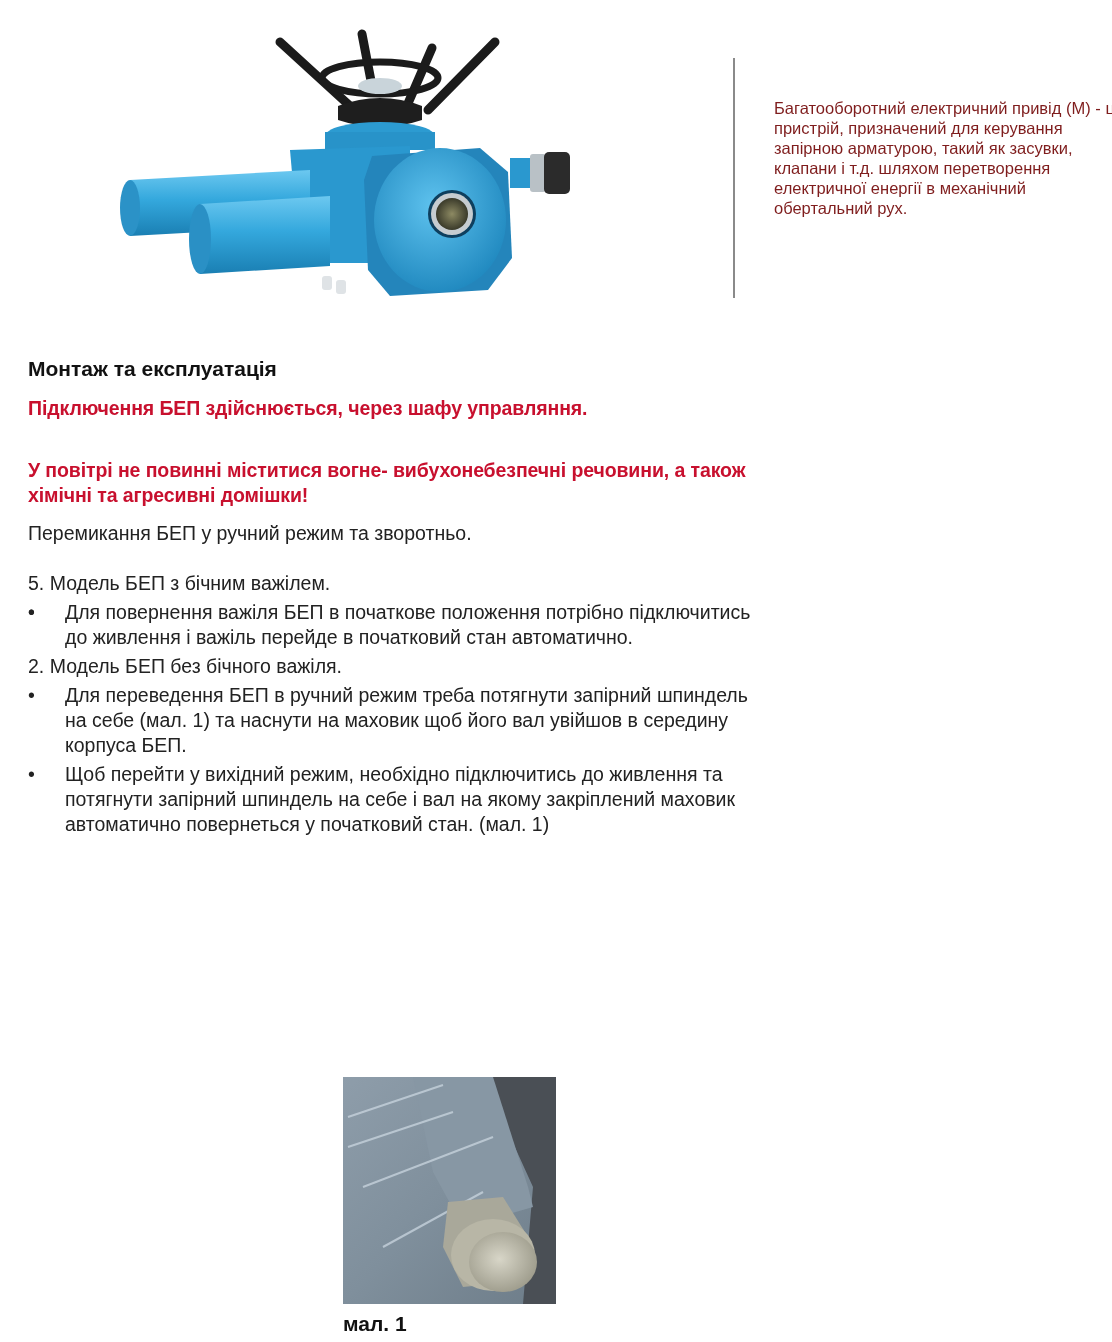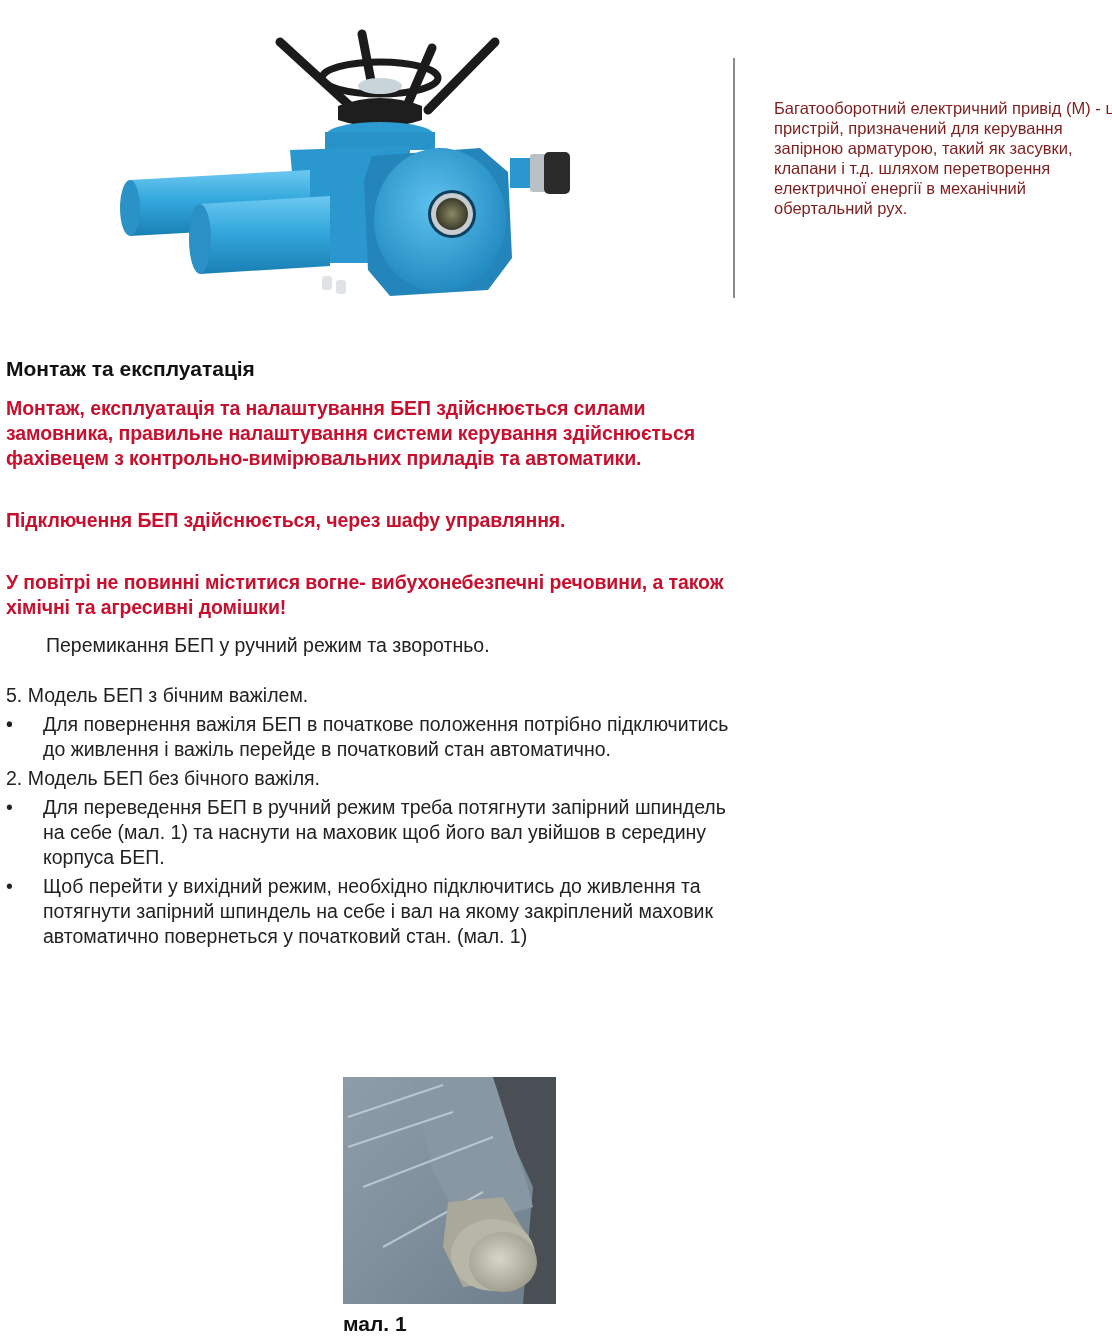--- a/index.html
+++ b/index.html
@@ -5,28 +5,28 @@
     html, body { margin: 0; padding: 0; background: #ffffff; }
     body { width: 1112px; height: 1342px; position: relative; overflow: hidden;
            font-family: "Liberation Sans", "DejaVu Sans", sans-serif; color: #1a1a1a; }
 
     
     .product-image { position: absolute; left: 110px; top: 28px; width: 480px; height: 280px; }
     .divider { position: absolute; left: 733px; top: 58px; width: 2px; height: 240px; background: #8a8a8a; }
     .intro { position: absolute; left: 774px; top: 98px; width: 350px; font-size: 16.5px; line-height: 20px; color: #7f1d1d; }
 
     
-    .content { position: absolute; left: 6px; top: 354px; width: 730px; }
+    .content { position: absolute; left: 28px; top: 354px; width: 730px; }
     .section-title { font-size: 21px; font-weight: bold; color: #111; margin: 0 0 12px 0; line-height: 30px; }
     .warn { color: #c8102e; font-weight: bold; font-size: 19.5px; line-height: 25px; margin: 0; letter-spacing: -0.1px; }
     .warn-1 { margin-bottom: 37px; }
     .warn-2 { margin-bottom: 37px; }
     .warn-3 { margin-bottom: 13px; }
     .plain { font-size: 19.5px; line-height: 25px; color: #222; margin: 0; }
-    .plain-switch { margin-bottom: 25px; margin-left: 40px; }
+    .plain-switch { margin-bottom: 25px; }
     .bullet { position: relative; padding-left: 37px; font-size: 19.5px; line-height: 25px; color: #222; margin: 4px 0 4px 0; }
     .bullet .dot { position: absolute; left: 0; top: 0; width: 10px; text-align: left; }
 
     .figure { position: absolute; left: 343px; top: 1077px; width: 213px; height: 227px; overflow: hidden; }
     .figure-caption { position: absolute; left: 343px; top: 1312px; width: 213px; text-align: left;
                       font-size: 21px; font-weight: bold; color: #111; }
   </style>
 </head>
 <body>
 
@@ -84,21 +84,20 @@
   <rect x="226" y="252" width="10" height="14" rx="3" fill="#dfe3e6"></rect>
 </svg>
 
 <div class="divider"></div>
 
 <div class="intro">Багатооборотний електричний привід (М) - це пристрій, призначений для керування запірною арматурою, такий як засувки, клапани і т.д. шляхом перетворення електричної енергії в механічний обертальний рух.</div>
 
 <div class="content">
   <h2 class="section-title">Монтаж та експлуатація</h2>
 
-  <p class="warn warn-1">Монтаж, експлуатація та налаштування БЕП здійснюється силами замовника, правильне налаштування системи керування здійснюється фахівецем з контрольно-вимірювальних приладів та автоматики.</p>
   <p class="warn warn-2">Підключення БЕП здійснюється, через шафу управляння.</p>
   <p class="warn warn-3">У повітрі не повинні міститися вогне- вибухонебезпечні речовини, а також хімічні та агресивні домішки!</p>
 
   <p class="plain plain-switch">Перемикання БЕП у ручний режим та зворотньо.</p>
 
   <p class="plain">5. Модель БЕП з бічним важілем.</p>
   <div class="bullet">
     <span class="dot">•</span>
   </div>
   <div class="bullet">

